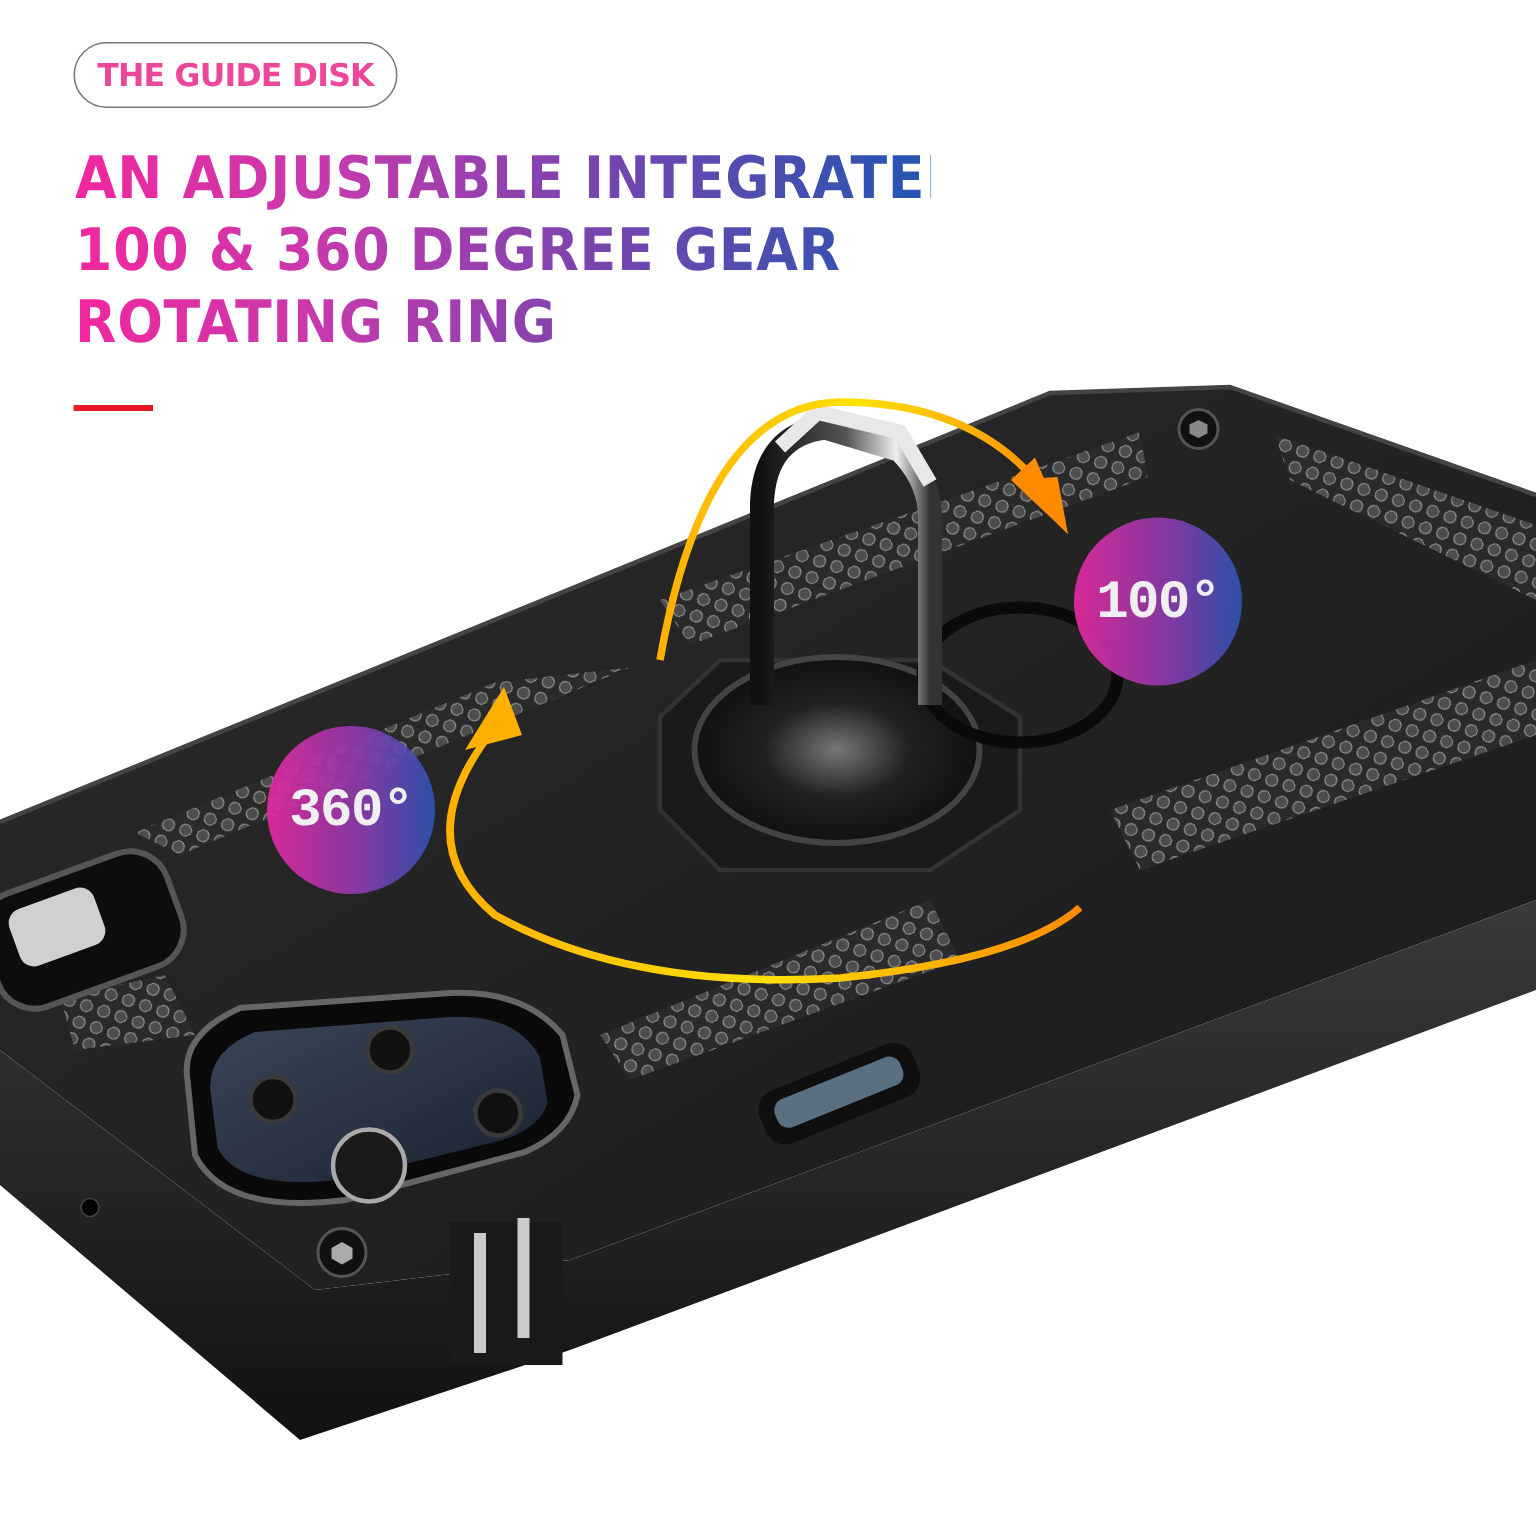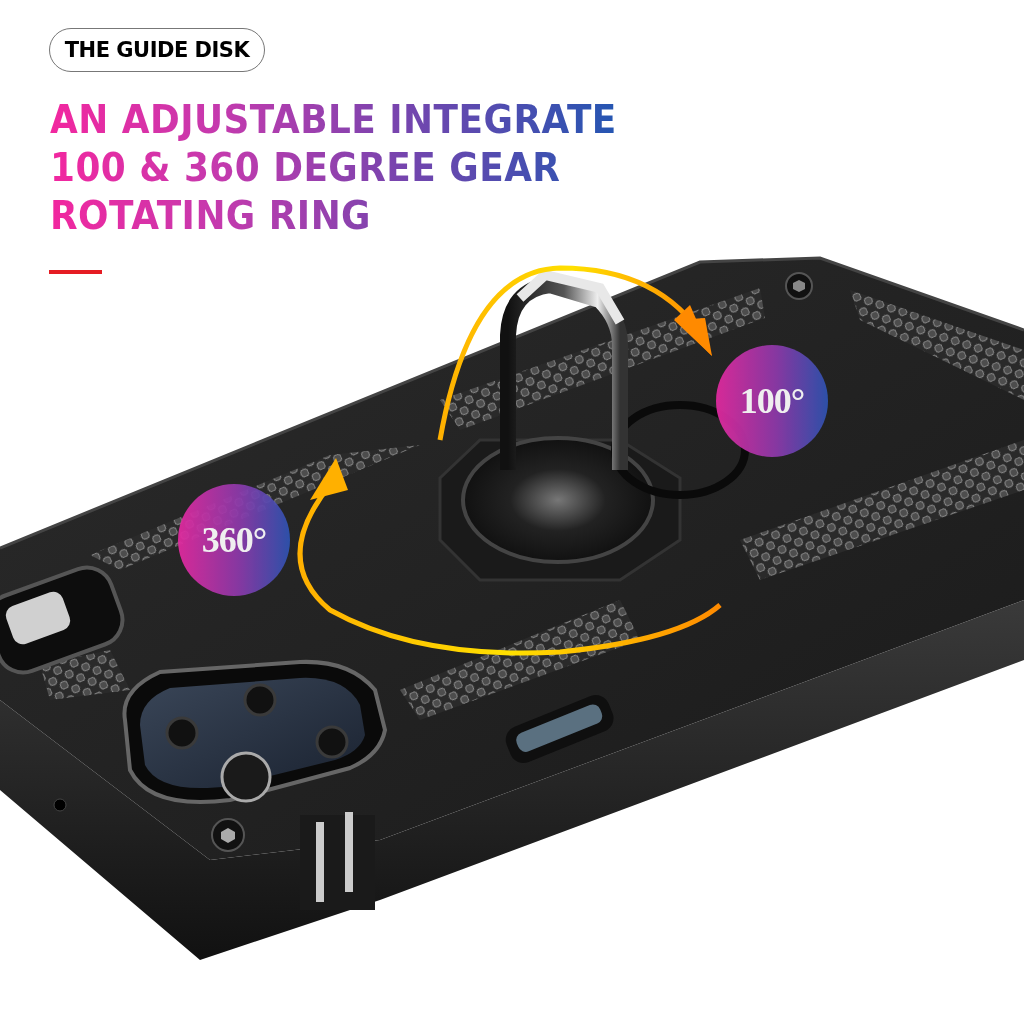--- a/index.html
+++ b/index.html
@@ -1,40 +1,40 @@
 <!DOCTYPE html>
 <html><head>
 <meta charset="utf-8">
 <style>
   html, body { margin: 0; padding: 0; background: #ffffff; }
   body { width: 1024px; height: 1024px; position: relative; overflow: hidden; font-family: "DejaVu Sans", sans-serif; }
   .pill {
     position: absolute; left: 49px; top: 28px; width: 216px; height: 44px;
     border: 1.5px solid #777; border-radius: 22px; box-sizing: border-box;
     display: flex; align-items: center; justify-content: center;
-    font-family: "DejaVu Sans", sans-serif; font-weight: bold; font-size: 21px; color: #000000;
+    font-family: "DejaVu Sans", sans-serif; font-weight: bold; font-size: 21px; color: #ec4899;
     letter-spacing: -0.5px;
   }
   .headline {
     position: absolute; left: 50px; top: 96px; margin: 0;
     font-family: "DejaVu Sans", sans-serif; font-weight: bold; font-size: 39px; line-height: 48px;
     letter-spacing: 0.5px;
     background: linear-gradient(90deg, #f2279f 0%, #c43aae 30%, #7a44ae 60%, #2356b2 100%);
     -webkit-background-clip: text; background-clip: text; color: transparent;
     width: 620px; transform: scaleX(0.92); transform-origin: left top;
   }
   .headline span { display: block; white-space: nowrap; }
   .red-bar { position: absolute; left: 49px; top: 270px; width: 53px; height: 4px; background: #e51c23; }
   svg.scene { position: absolute; left: 0; top: 0; }
   .badge {
     position: absolute; width: 112px; height: 112px; border-radius: 50%;
     background: linear-gradient(90deg, #e42aa0 0%, #8c3aab 55%, #2e54b2 100%);
     opacity: 0.93;
     display: flex; align-items: center; justify-content: center;
-    color: #fff; font-family: Liberation Serif, serif; font-weight: bold; font-size: 36px;
+    color: #fff; font-family: Liberation Mono, monospace; font-weight: bold; font-size: 36px;
     letter-spacing: -1px;
   }
 </style>
 </head>
 <body>
 
 <div class="pill">THE GUIDE DISK</div>
 
 <h1 class="headline">
   <span>AN ADJUSTABLE INTEGRATED</span>

